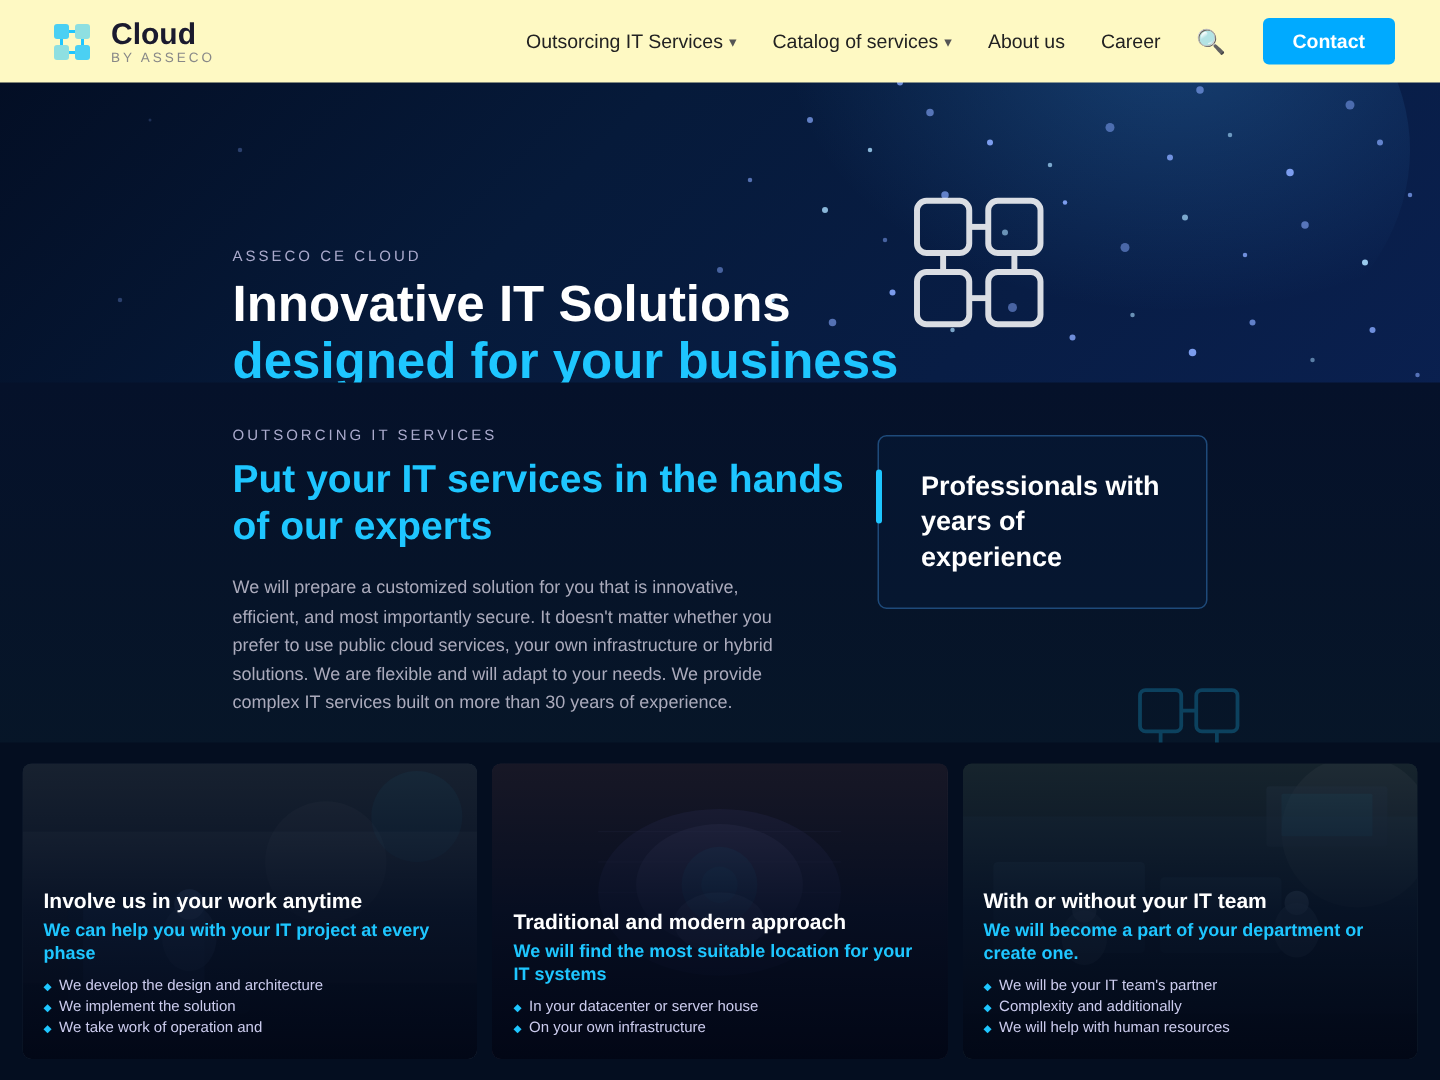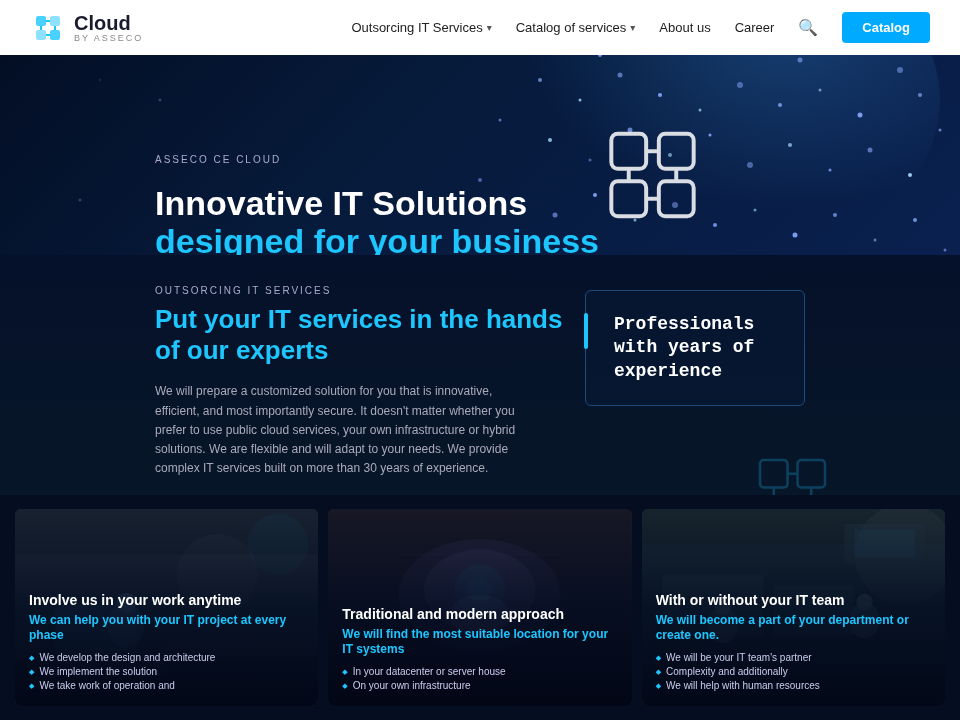--- a/index.html
+++ b/index.html
@@ -1,21 +1,21 @@
 <!DOCTYPE html>
 <html><head>
   <meta charset="utf-8">
   <style>
     * { margin: 0; padding: 0; box-sizing: border-box; }
     body { font-family: 'Segoe UI', Arial, sans-serif; background: #05112a; color: #fff; width: 960px; height: 720px; overflow: hidden; position: relative; }
 
     
     nav {
       position: absolute; top: 0; left: 0; right: 0; height: 55px;
-      background: #ffffff;
+      background: #fef9c3;
       display: flex; align-items: center; justify-content: space-between;
       padding: 0 30px; z-index: 100;
     }
     .nav-logo { display: flex; align-items: center; gap: 8px; }
     .nav-logo-text { font-size: 20px; font-weight: 700; color: #1a1a2e; line-height:1; }
     .nav-logo-sub { font-size: 9px; color: #888; letter-spacing: 2px; text-transform: uppercase; }
     .nav-links { display: flex; align-items: center; gap: 24px; }
     .nav-link { color: #222; font-size: 13px; text-decoration: none; display: flex; align-items: center; gap: 4px; cursor: pointer; }
     .nav-link .chevron { font-size: 10px; color: #555; }
     .nav-search { color: #555; font-size: 16px; cursor: pointer; }
@@ -29,40 +29,39 @@
       position: absolute; top: 0; left: 0; right: 0; height: 290px;
       background: linear-gradient(135deg, #030d22 0%, #061a3a 40%, #0a2050 100%);
       overflow: hidden;
     }
     .hero-particles {
       position: absolute; top: 0; right: 0; width: 100%; height: 100%;
     }
     .hero-content {
       position: absolute; bottom: 30px; left: 155px;
     }
-    .hero-eyebrow { font-size: 10px; letter-spacing: 2px; color: #aac; text-transform: uppercase; margin-bottom: 20px; }
+    .hero-eyebrow { font-size: 10px; letter-spacing: 2px; color: #aac; text-transform: uppercase; margin-bottom: 8px; }
     .hero-title { font-size: 34px; font-weight: 800; color: #fff; line-height: 1.1; }
     .hero-title-blue { color: #1ec6ff; }
 
     
     .section2 {
       position: absolute; top: 255px; left: 0; right: 0; height: 250px;
       background: linear-gradient(180deg, #05112a 0%, #071628 100%);
       padding: 30px 155px 20px 155px;
     }
     .section2-eyebrow { font-size: 10px; letter-spacing: 2px; color: #aac; text-transform: uppercase; margin-bottom: 8px; }
     .section2-title { font-size: 26px; font-weight: 800; color: #fff; line-height: 1.2; margin-bottom: 16px; }
     .section2-title span { color: #1ec6ff; }
     .section2-body { font-size: 12px; color: #aab; line-height: 1.6; max-width: 380px; }
     .quote-box {
       position: absolute; right: 155px; top: 35px;
       border: 1.5px solid #1e4a7a; border-radius: 6px;
       padding: 22px 28px; width: 220px;
       background: rgba(5,25,55,0.5);
-      font-family: Liberation Mono, monospace;
     }
     .quote-bar { width: 4px; height: 36px; background: #1ec6ff; position: absolute; left: -2px; top: 22px; border-radius: 2px; }
     .quote-text { font-size: 18px; font-weight: 700; color: #fff; line-height: 1.3; }
 
     
     .cards-section {
       position: absolute; top: 495px; left: 0; right: 0; bottom: 0;
       background: #040e20;
       display: flex; gap: 0; padding: 14px 10px;
     }
@@ -132,21 +131,21 @@
       <span>Catalog of services</span>
       <span class="chevron">▾</span>
     </a>
     <a class="nav-link">
       <span>About us</span>
     </a>
     <a class="nav-link">
       <span>Career</span>
     </a>
     <span class="nav-search">🔍</span>
-    <button class="nav-contact">Catalog</button>
+    <button class="nav-contact">Contact</button>
   </div>
 </nav>
 
 <div class="hero">
 
   <svg class="hero-particles" viewBox="0 0 960 290" preserveAspectRatio="xMidYMid slice">
     <defs>
       <radialGradient id="pg" cx="70%" cy="30%">
         <stop offset="0%" stop-color="#4af" stop-opacity="0.6"></stop>
         <stop offset="100%" stop-color="#4af" stop-opacity="0"></stop>

